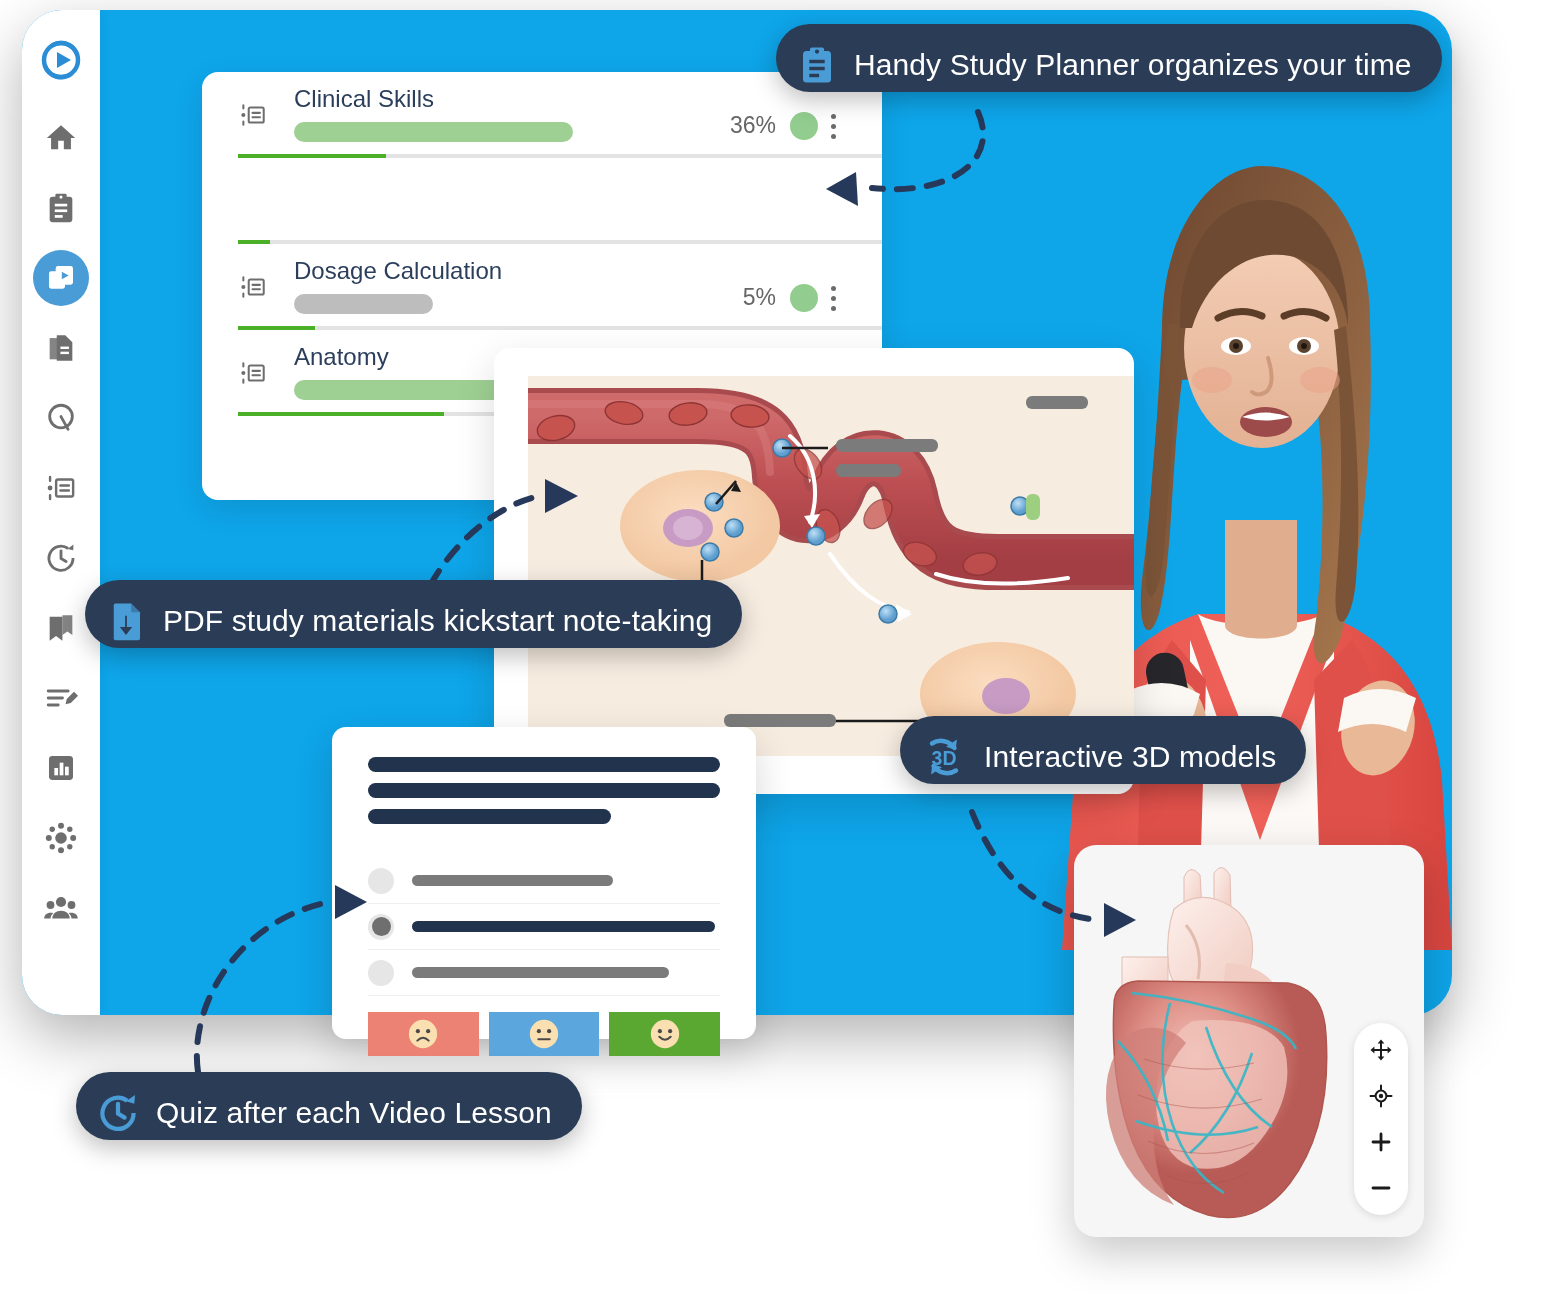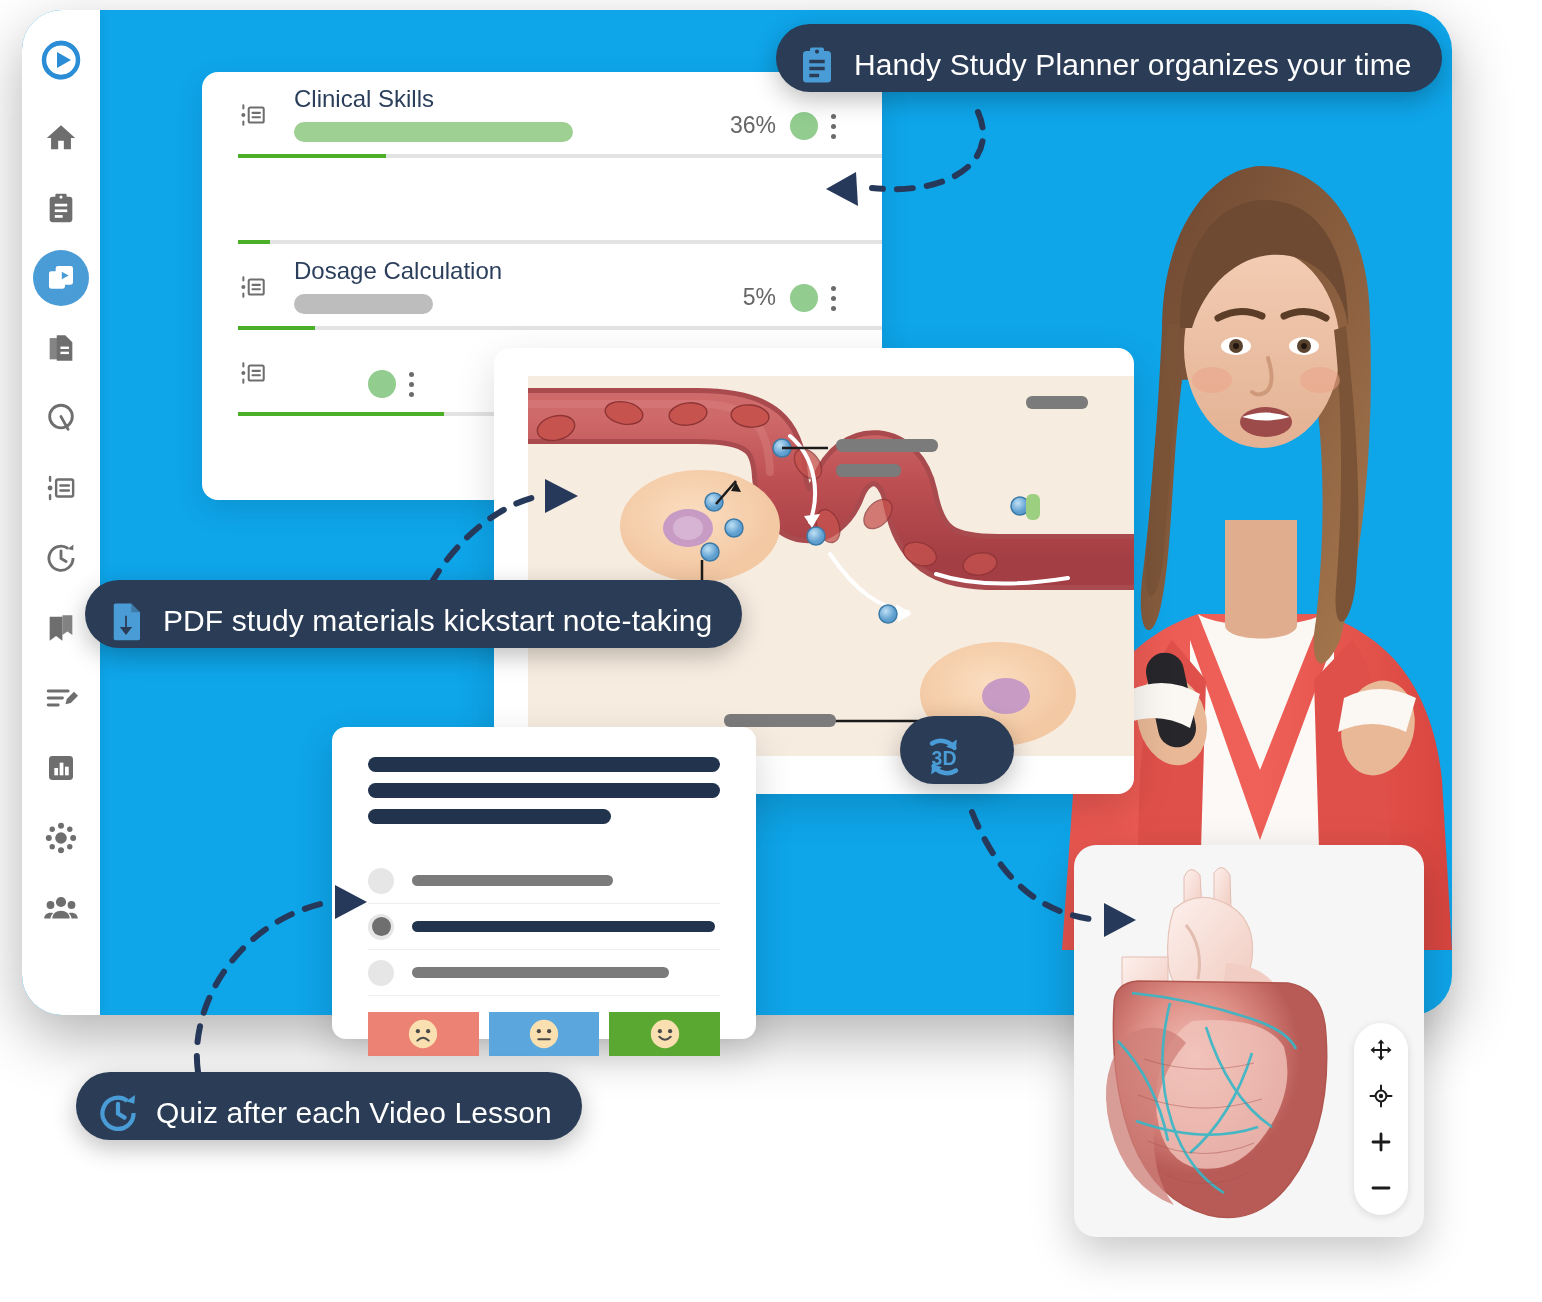--- a/index.html
+++ b/index.html
@@ -415,20 +415,24 @@
       <div class="planner-row">
         <div class="row-inner">
           <div class="row-icon">
             <svg width="30" height="30" viewBox="0 0 28 28" fill="none" stroke="#6e6e6e" stroke-width="1.9">
               <path d="M5 5 v3 M5 20 v3" stroke-linecap="round"></path>
               <circle cx="5" cy="14" r="1.9" fill="#6e6e6e" stroke="none"></circle>
               <rect x="10" y="7" width="14" height="14" rx="1.5"></rect>
               <path d="M13.5 12 h7 M13.5 16 h7" stroke-linecap="round"></path>
             </svg>
           </div>
+          <div class="row-main">
+            <div class="row-title">Anatomy</div>
+            <div class="row-bar" style="width:78%"></div>
+          </div>
           <div class="row-pct"></div>
           <div class="row-dot"></div>
           <div class="row-kebab">
               <i></i>
               <i></i>
               <i></i>
             </div>
         </div>
         <div class="row-sep">
             <span style="width:32%"></span>
@@ -668,20 +672,21 @@
   <div class="tip" id="tip-3d">
     <span class="tip-icon">
       <svg width="48" height="48" viewBox="0 0 32 32">
         <path d="M23 10 A11 11 0 0 0 8 7" fill="none" stroke="#4a9cd6" stroke-width="3" stroke-linecap="round"></path>
         <path d="M24.6 4.4 L23.8 11.4 L17.4 9.2 Z" fill="#4a9cd6"></path>
         <path d="M9 22 A11 11 0 0 0 24 25" fill="none" stroke="#4a9cd6" stroke-width="3" stroke-linecap="round"></path>
         <path d="M7.4 27.6 L8.2 20.6 L14.6 22.8 Z" fill="#4a9cd6"></path>
         <text x="16" y="21" font-family="Liberation Sans, sans-serif" font-size="13" font-weight="bold" fill="#4a9cd6" text-anchor="middle">3D</text>
       </svg>
     </span>
+    <span class="tip-text">Interactive 3D models</span>
   </div>
 
   <div class="tip" id="tip-quiz">
     <span class="tip-icon">
       <svg width="44" height="44" viewBox="0 0 24 24" fill="none" stroke="#4a9cd6" stroke-width="2.3">
         <path d="M20.5 12 A8.5 8.5 0 1 1 17 5.3"></path>
         <path d="M21.3 2.2 L20.9 7 L16.3 5.6 Z" fill="#4a9cd6" stroke="none"></path>
         <path d="M12 7 v5.3 l3.6 2.2" stroke-linecap="round"></path>
       </svg>
     </span>

